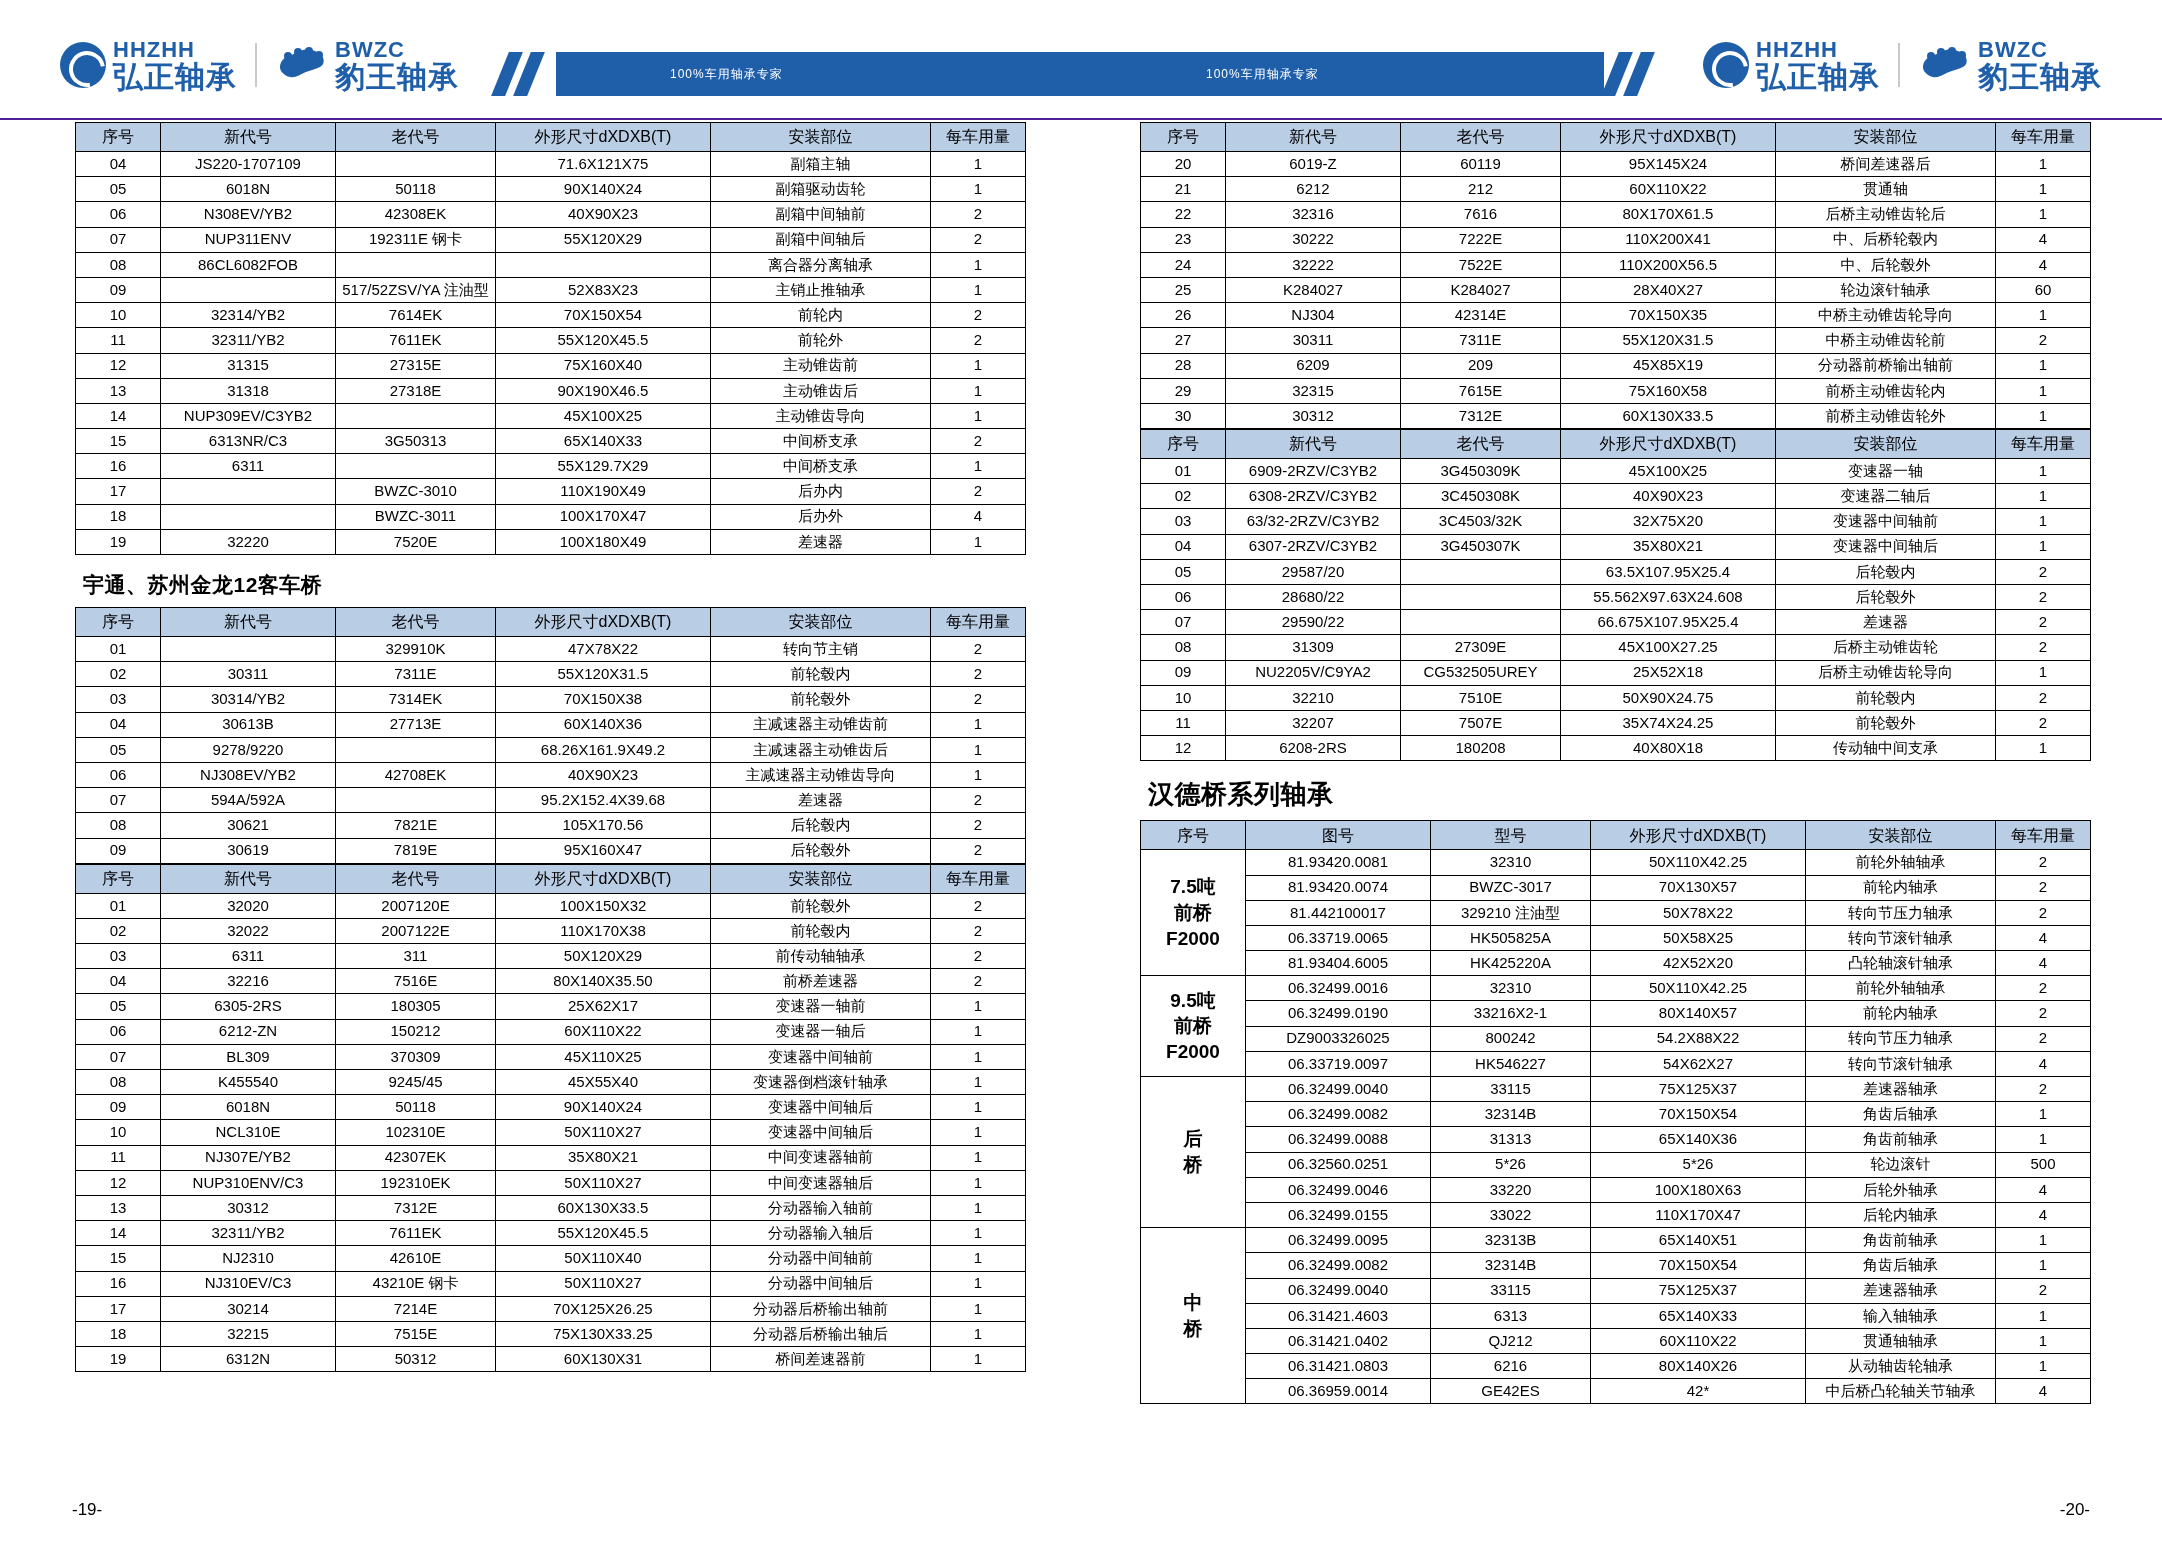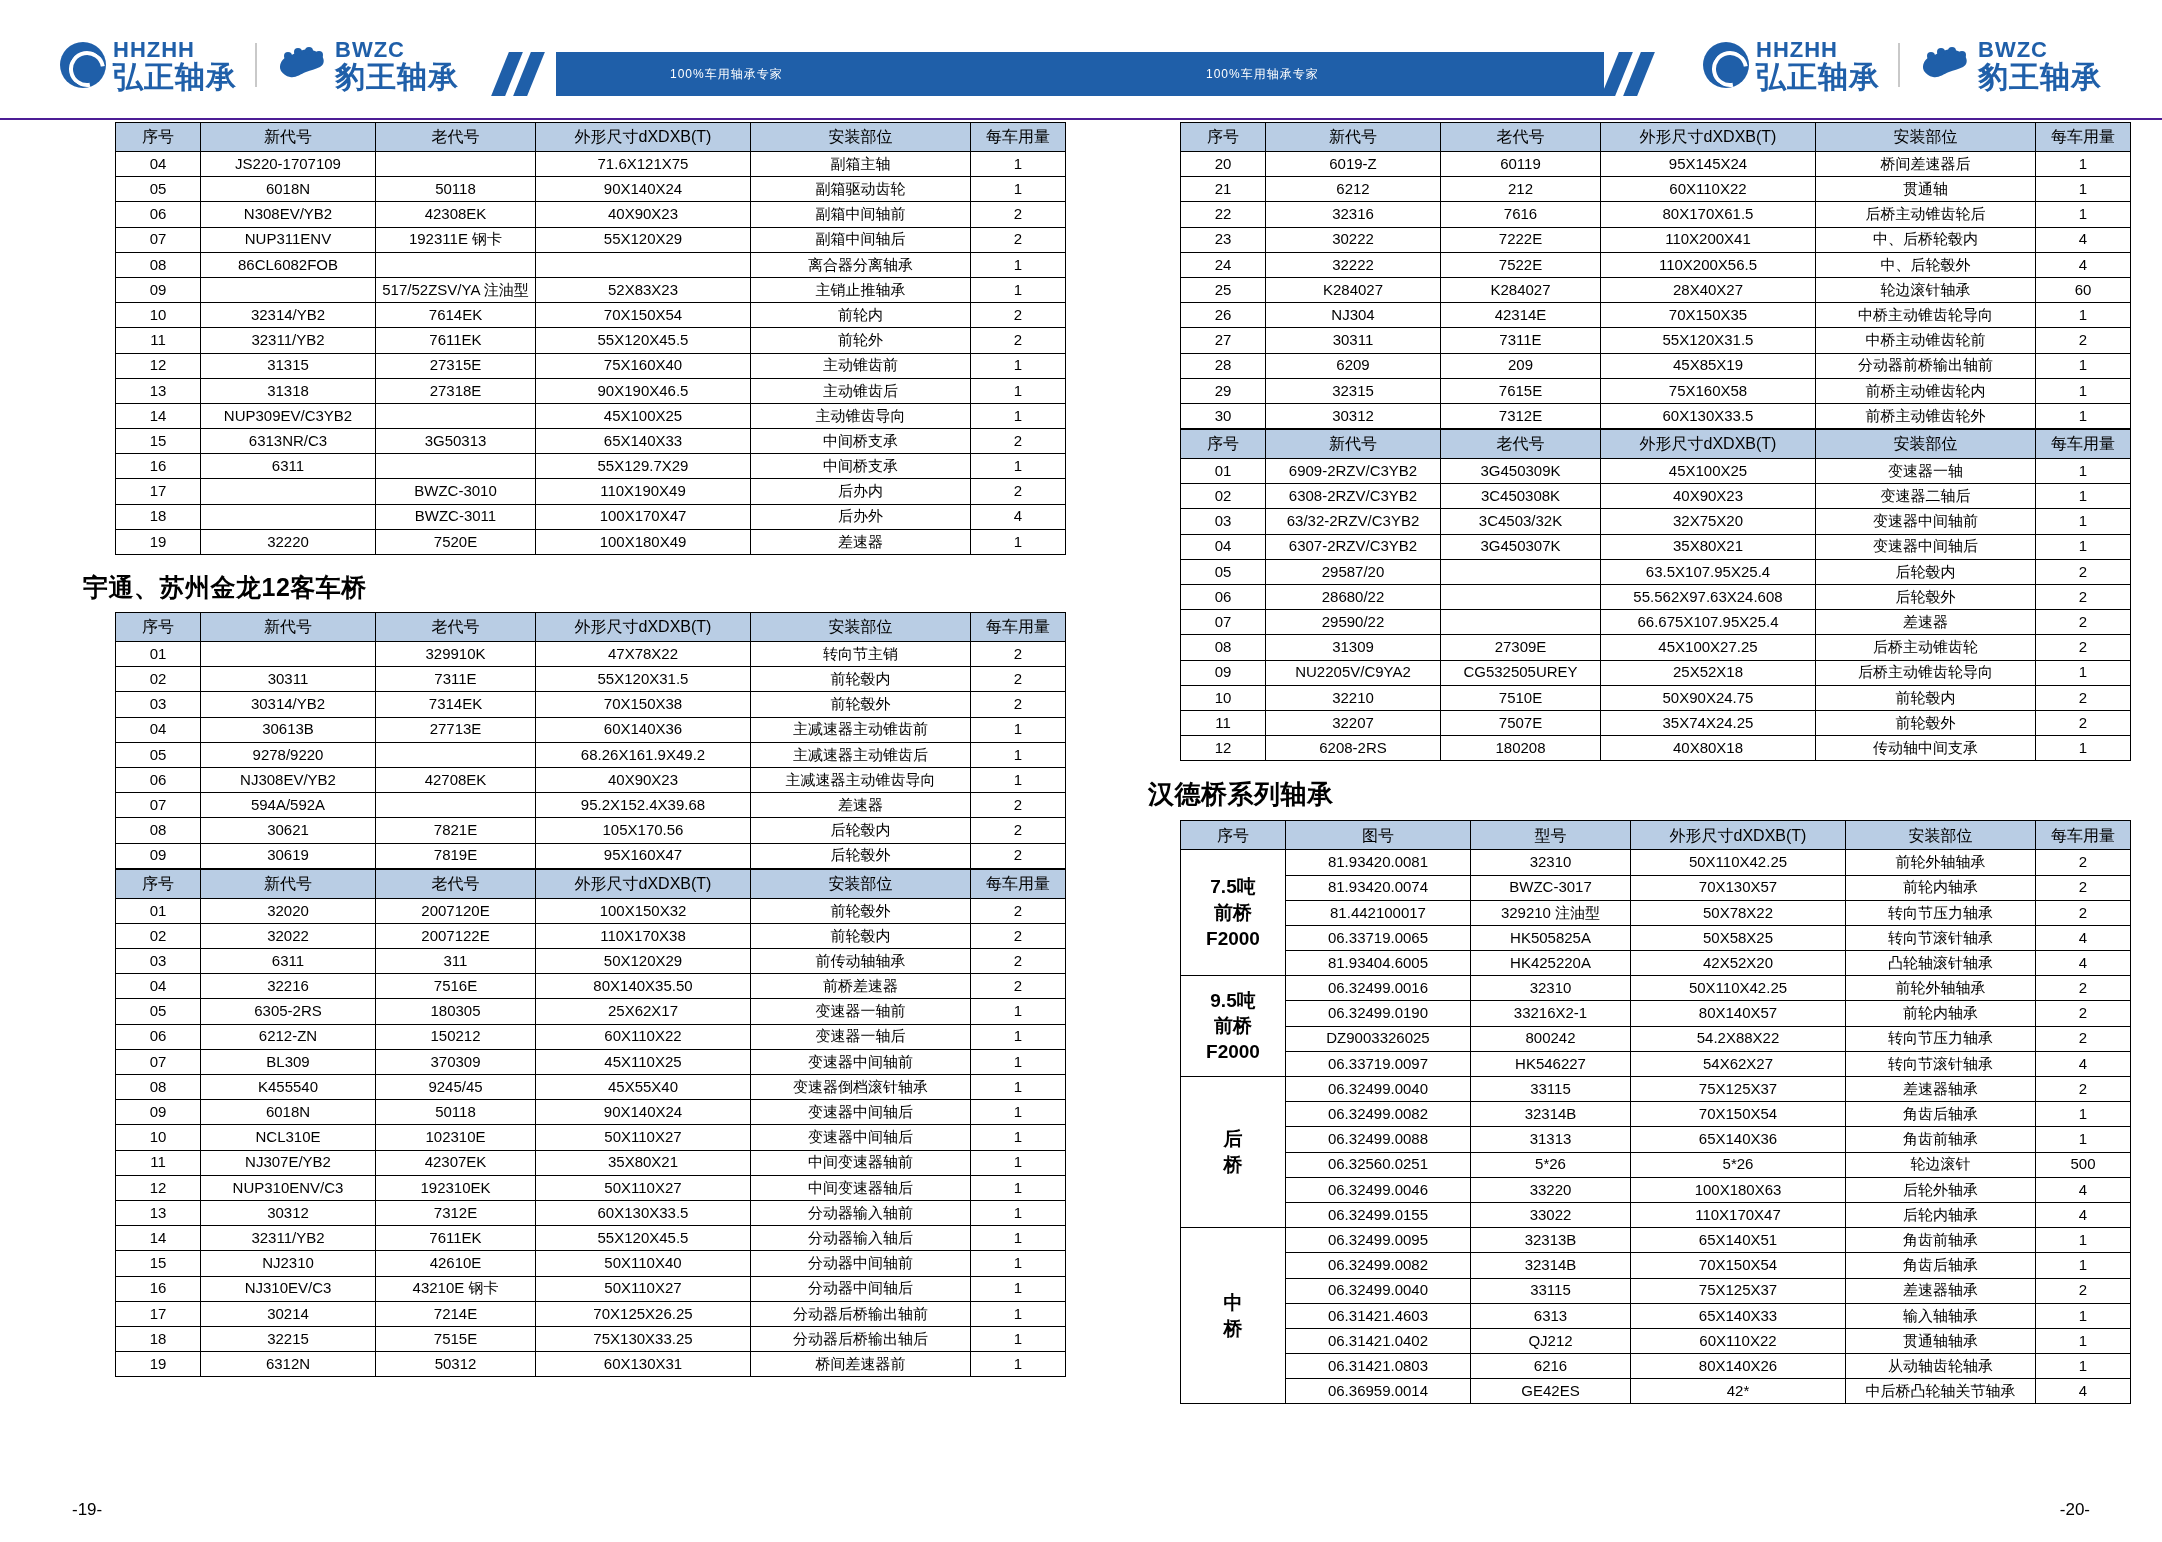--- a/index.html
+++ b/index.html
@@ -33,25 +33,25 @@
   .banner-txt.r{left:706px;}
   .slash{position:absolute;top:0;width:14px;height:44px;background:#1f5fa9;transform:skewX(-22deg);}
 
   
   .cols{position:absolute;top:122px;left:0;width:2162px;height:1360px;}
   .col{position:absolute;top:0;width:950px;}
   .col.left{left:75px;}
   .col.right{left:1140px;}
 
   h2.sec{
-    font-size:25px;font-weight:bold;margin:16px 0 8px 8px;letter-spacing:0.5px;
+    font-size:21px;font-weight:bold;margin:16px 0 8px 8px;letter-spacing:0.5px;
   }
   h2.sec.big{font-size:26px;}
 
-  table{border-collapse:collapse;width:950px;table-layout:fixed;margin-left:40px;}
+  table{border-collapse:collapse;width:950px;table-layout:fixed;}
   table td,table th{
     border:1px solid #000;
     height:24.2px;
     font-size:15px;
     text-align:center;
     padding:0 2px;
     line-height:1.1;
     white-space:nowrap;
     overflow:hidden;
   }

